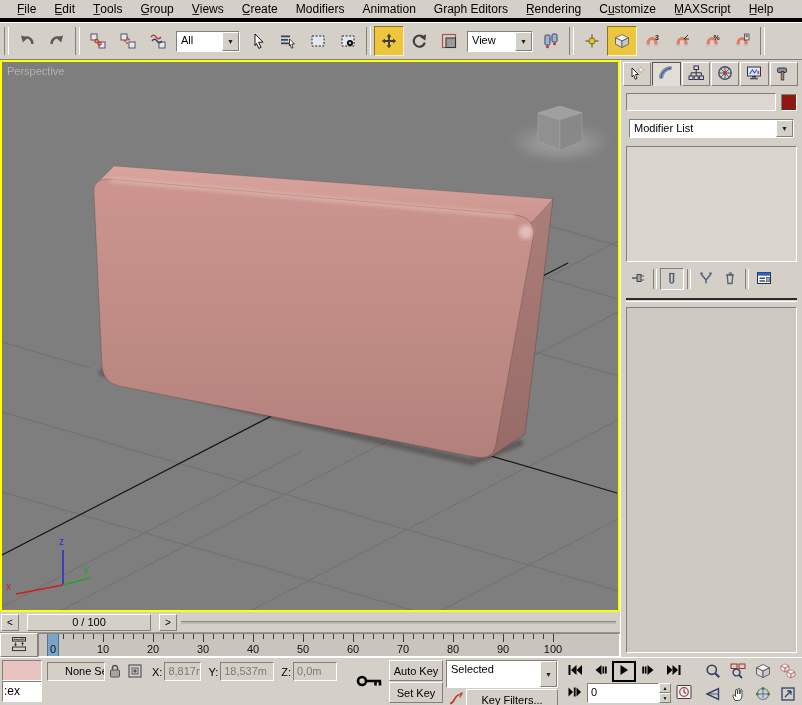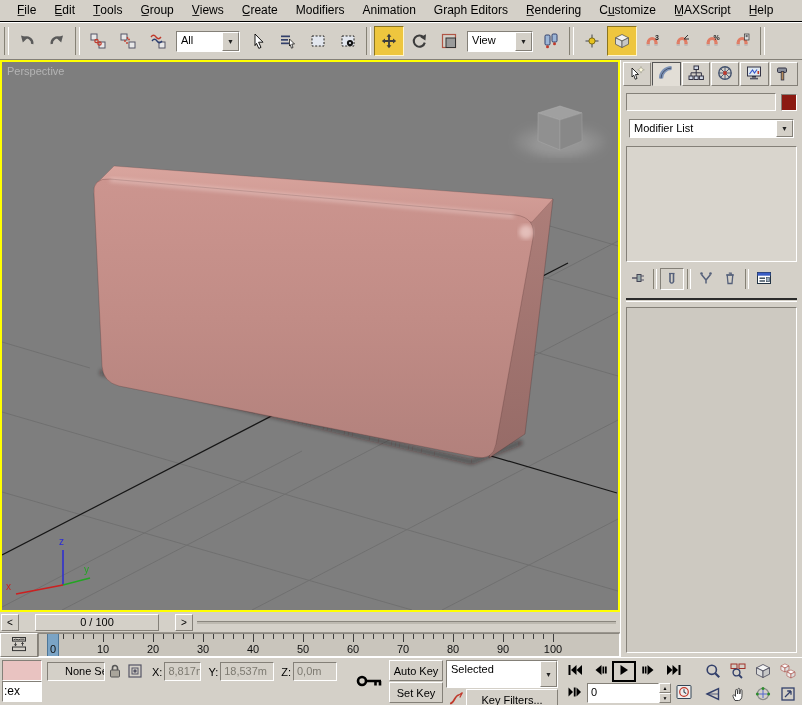--- a/index.html
+++ b/index.html
@@ -1,20 +1,20 @@
 <!DOCTYPE html>
 <html><head>
 <meta charset="utf-8">
 <style>
   *{box-sizing:border-box;margin:0;padding:0;user-select:none}
   body{font-family:"Liberation Sans",sans-serif;font-size:11px;color:#000;background:#555}
   #root{width:802px;height:705px;background:#d4d0c8;position:relative;overflow:hidden}
 
   
-  .menubar{height:22px;display:flex;padding-left:8px;background:#d4d0c8;border-bottom:1px solid #000000}
+  .menubar{height:22px;display:flex;align-items:center;padding-left:8px;background:#d4d0c8;border-bottom:4px solid #000000}
   .menu-item{padding:3px 9px;font-size:12px;white-space:nowrap;cursor:default}
 
   
   .toolbar{height:38px;display:flex;align-items:center;background:#d4d0c8;border-top:1px solid #fff;border-bottom:1px solid #848078;padding:0 1px;overflow:hidden}
   .tbtn{width:30px;height:30px;display:flex;align-items:center;justify-content:center;flex:none}
   .tbtn svg{display:block}
   .tbtn.active{background:#eec63e;border:1px solid;border-color:#8a7420 #fff6cf #fff6cf #8a7420}
   .tsep{width:5px;height:28px;border-left:1px solid #858175;border-right:1px solid #fff;margin:0 3px;flex:none}
   .dd{height:21px;display:flex;align-items:stretch;border:1px solid;border-color:#848078 #fff #fff #848078;background:#fff;flex:none;margin:0 3px}
   .dd .txt{flex:1;padding:2px 4px 0;font-size:11px;overflow:hidden;white-space:nowrap}
@@ -23,21 +23,21 @@
   
   .main{display:flex;height:597px}
   .left{width:620px;display:flex;flex-direction:column;background:#14532d}
   .viewport{height:552px;border:2px solid #ffff00;background:#7e7e7e;position:relative;overflow:hidden}
   .vp-label{position:absolute;left:5px;top:3px;color:#b4b4b4;font-size:11px;z-index:5}
   .viewport svg{position:absolute;left:0;top:0}
 
   
   .slider-row{height:21px;display:flex;align-items:center;background:#d4d0c8;border-bottom:1px solid #9a968e;padding-left:1px}
   .sbtn-sm{width:18px;height:17px;background:#d4d0c8;border:1px solid;border-color:#fff #848078 #848078 #fff;display:flex;align-items:center;justify-content:center;font-size:10px;flex:none}
-  .slider-thumb{width:124px;height:17px;background:#d4d0c8;border:1px solid;border-color:#fff #848078 #848078 #fff;display:flex;align-items:center;justify-content:center;font-size:11px;margin:0 16px;flex:none}
+  .slider-thumb{width:124px;height:17px;background:#d4d0c8;border:1px solid;border-color:#fff #848078 #848078 #fff;display:flex;align-items:center;justify-content:center;font-size:11px;margin:0 8px;flex:none}
   .slider-groove{flex:1;height:3px;background:#bdb9b0;border-top:1px solid #8a867e;margin:0 4px}
 
   
   .track-row{height:24px;display:flex;background:#d4d0c8;align-items:stretch}
   .mce-btn{width:38px;border:1px solid;border-color:#fff #848078 #848078 #fff;display:flex;align-items:center;justify-content:center;flex:none;background:#d4d0c8}
   .ruler{flex:1;position:relative;background:#c9c5bc;border:1px solid;border-color:#8a867e #fff #fff #8a867e;overflow:hidden}
   .tick{position:absolute;top:0;width:1px;background:#3d3d3d}
   .rlabel{position:absolute;top:9px;font-size:11px;color:#111;transform:translateX(-50%);z-index:2}
   .fmarker{position:absolute;top:0;bottom:0;width:12px;background:#7ba4c5;border-left:1px solid #4d7698;border-right:1px solid #4d7698;z-index:1}
 

